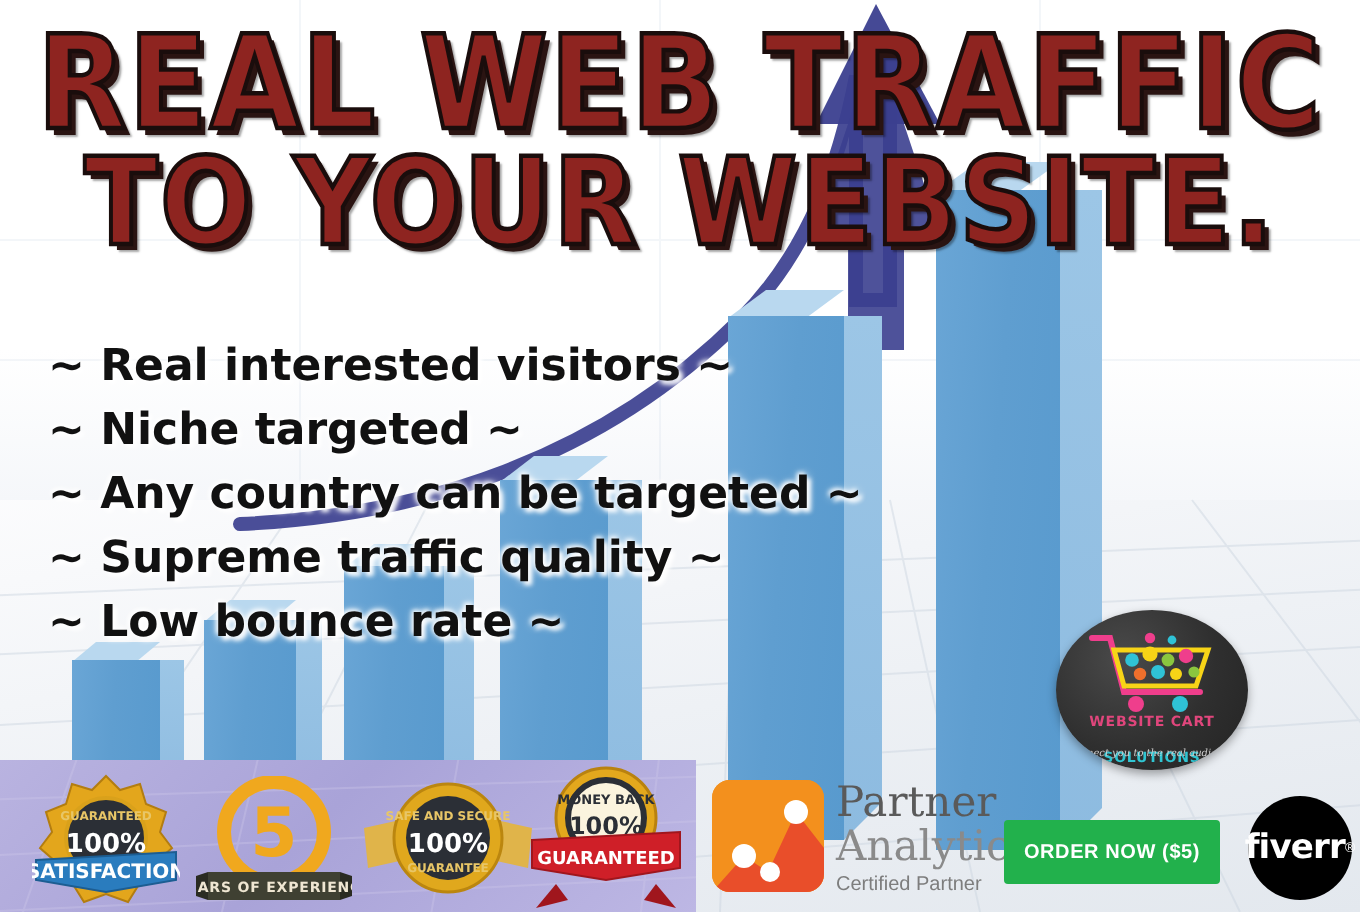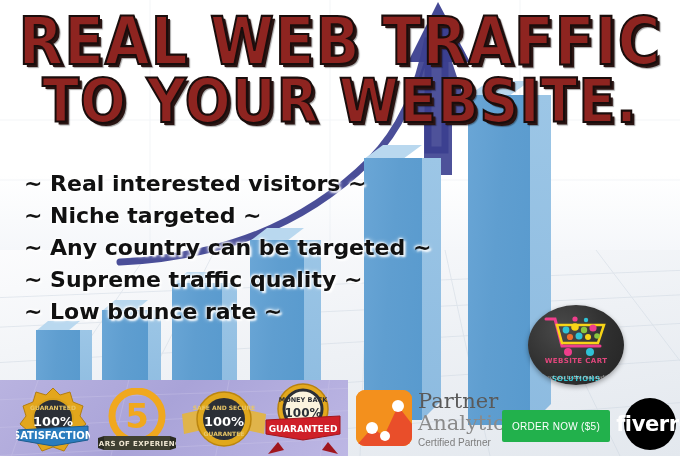--- a/index.html
+++ b/index.html
@@ -74,28 +74,28 @@
     font-size:21px;color:#5a5a5a;line-height:22px;}
   .ga-text2{position:absolute;left:66px;top:30px;font-family:"DejaVu Serif",serif;
     font-size:21px;color:#8a8a8a;line-height:22px;}
   .ga-text3{position:absolute;left:66px;top:55px;font-family:"Liberation Sans",sans-serif;
     font-size:10px;color:#7d7d7d;}
 
   
   .order-btn{position:absolute;left:502px;top:410px;width:108px;height:32px;
     background:#22b14c;border:none;border-radius:2px;cursor:pointer;
     display:flex;align-items:center;justify-content:center;
-    font-family:"Liberation Sans",sans-serif;font-size:10px;font-weight:normal;
+    font-family:"Liberation Sans",sans-serif;font-size:10px;font-weight:bold;
     color:#ffffff;letter-spacing:.3px;}
 
   
   .fiverr{position:absolute;left:624px;top:398px;width:52px;height:52px;
     border-radius:50%;background:#000;display:flex;align-items:center;
     justify-content:center;}
-  .fiverr-text{font-family:"DejaVu Sans",sans-serif;font-weight:bold;font-size:21px;
+  .fiverr-text{font-family:"DejaVu Sans",sans-serif;font-weight:bold;font-size:17px;
     color:#fff;letter-spacing:-.4px;}
   .fiverr-reg{font-size:7px;vertical-align:super;}
 </style>
 </head>
 <body>
 
 <div id="canvas">
 
   <div class="bg-floor"></div>
   <div class="bg-wall"></div>

